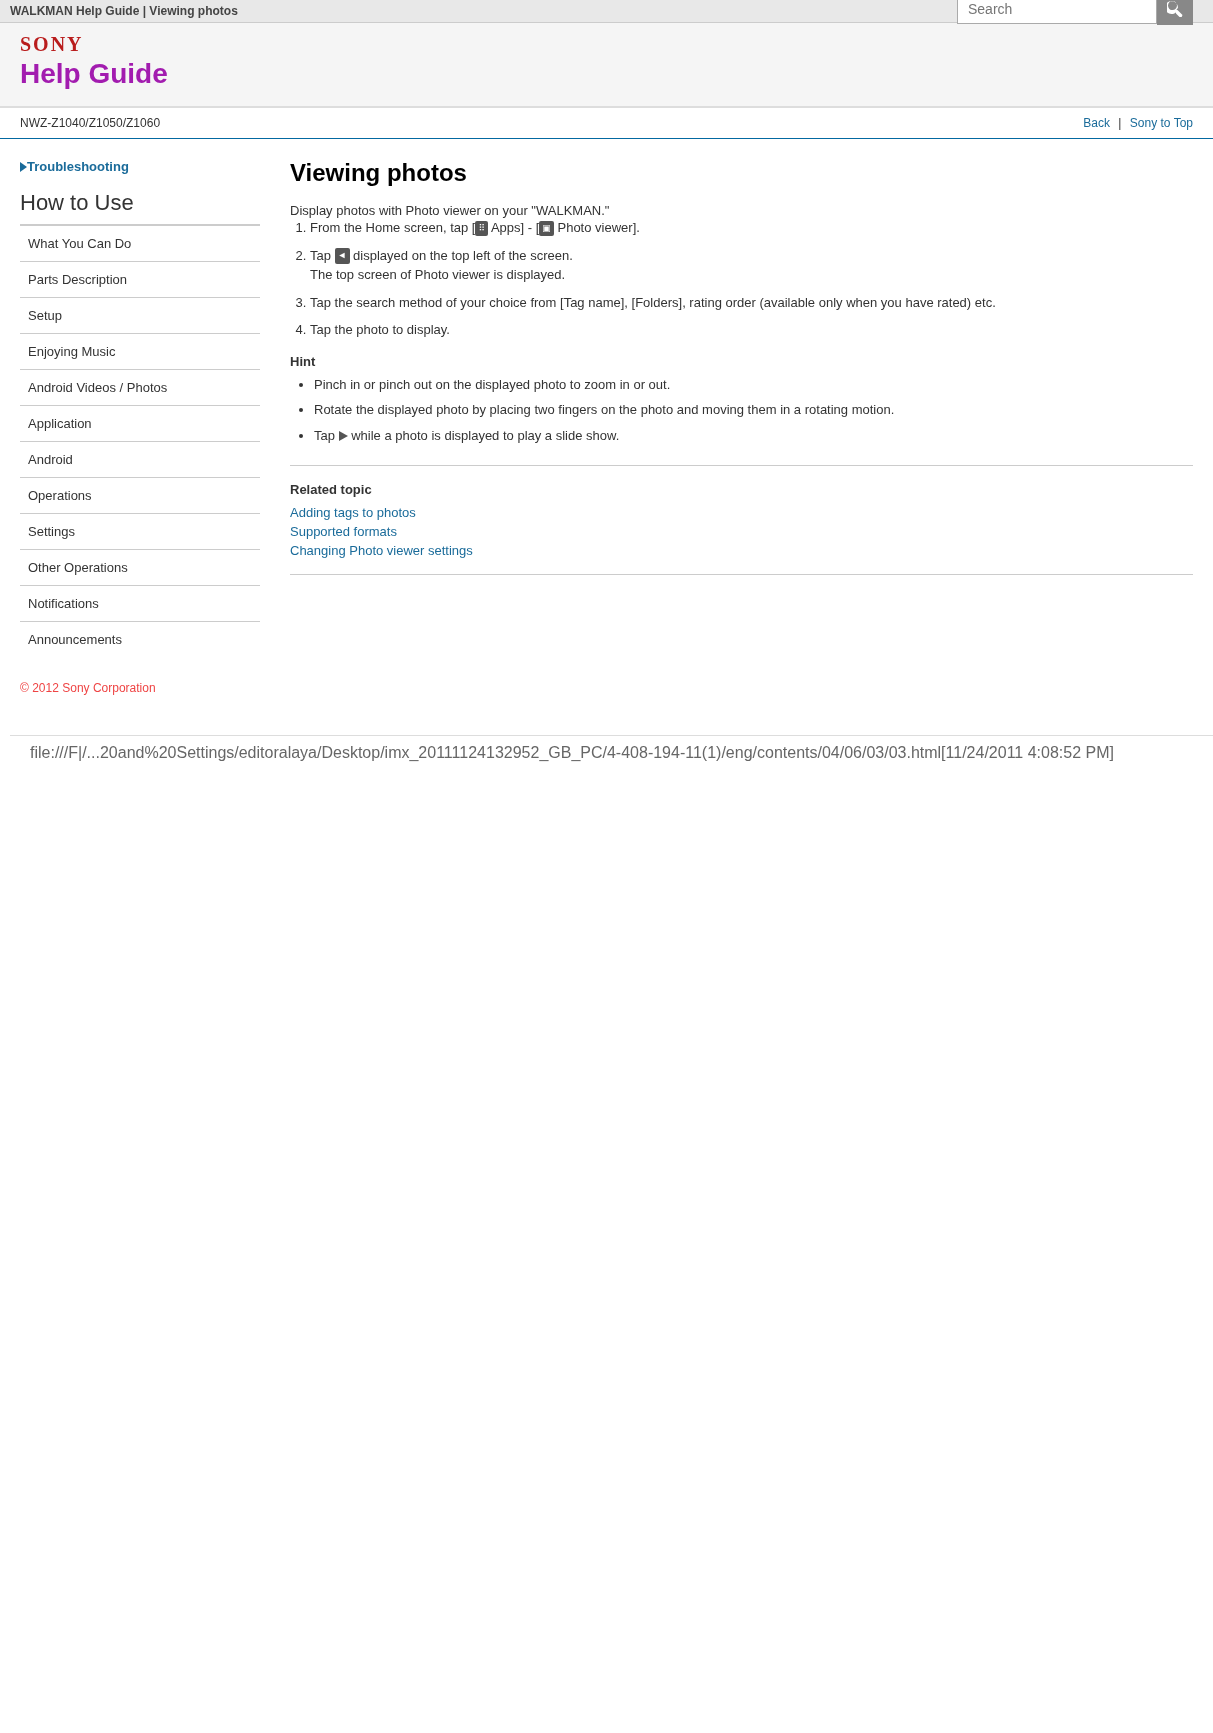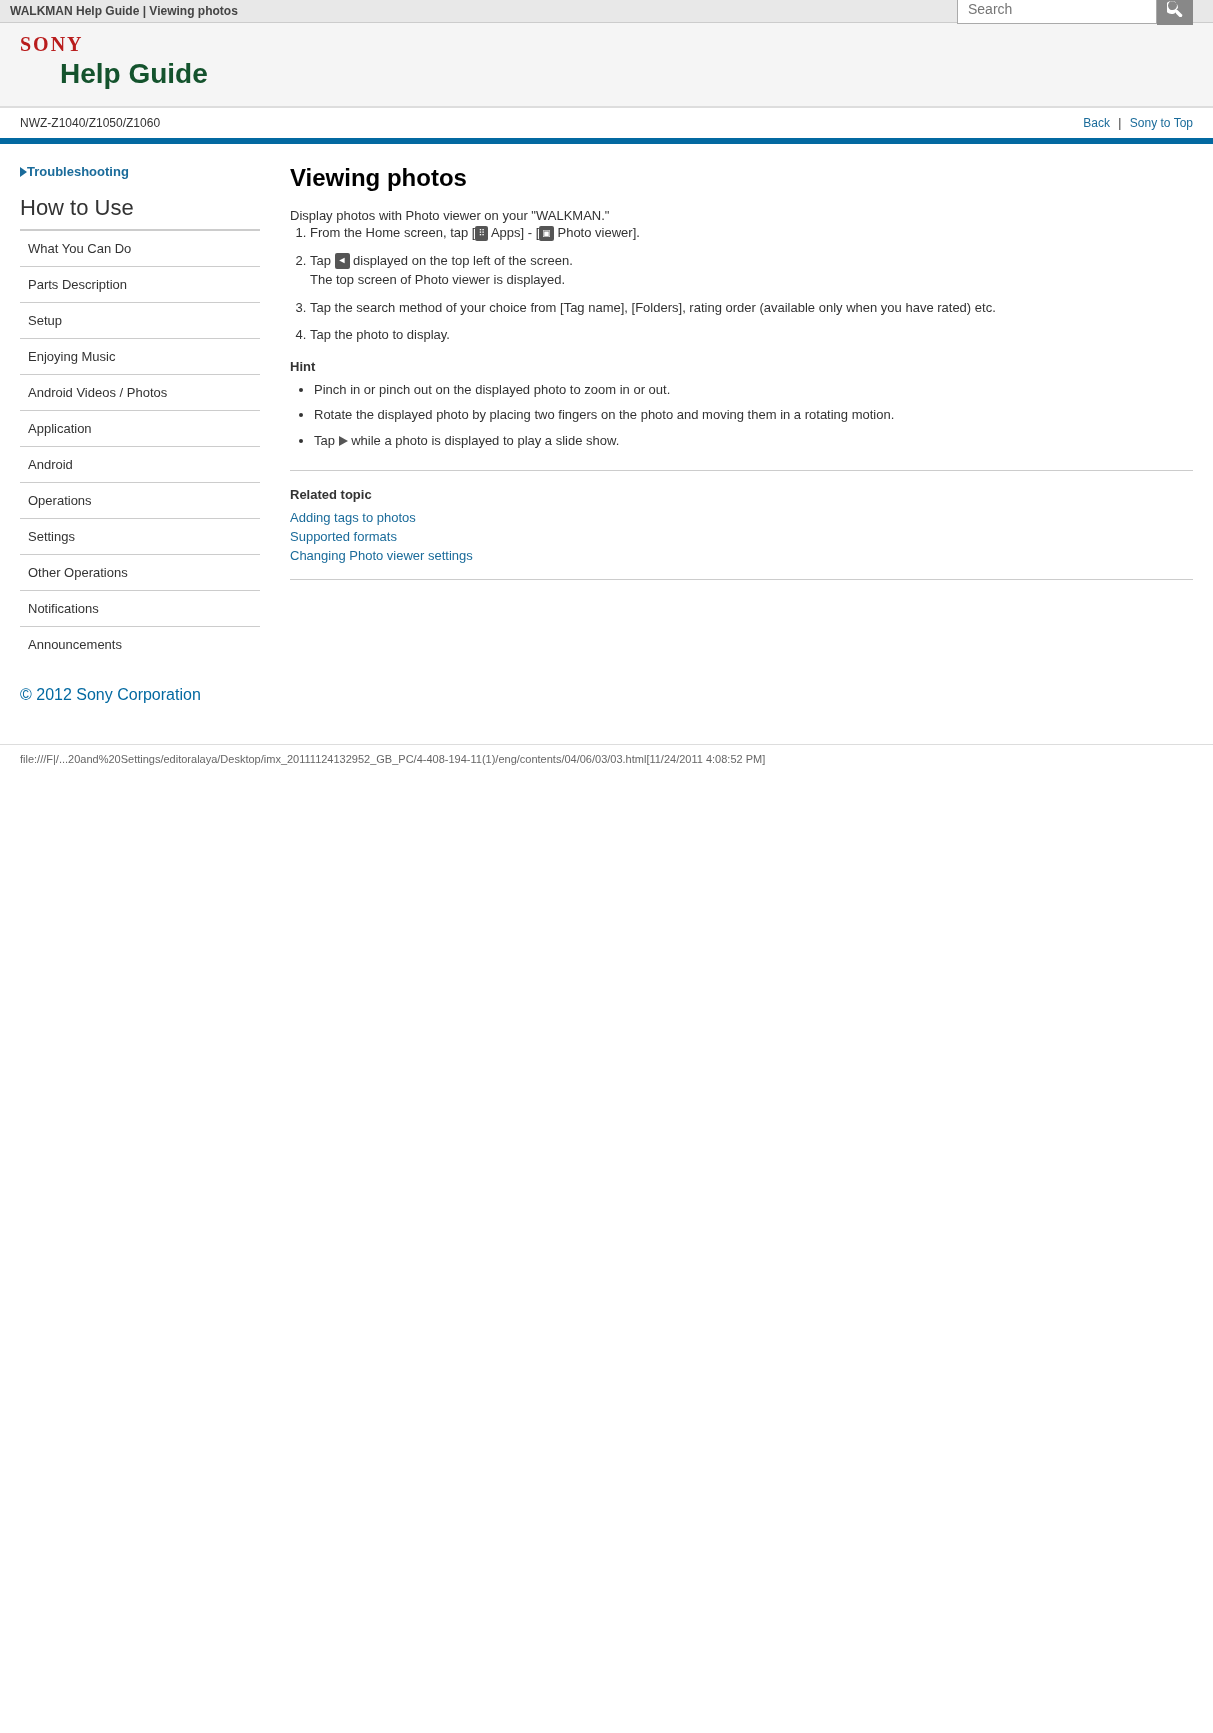--- a/index.html
+++ b/index.html
@@ -30,23 +30,22 @@
     #sony-logo {
       font-size: 20px;
       font-weight: bold;
       letter-spacing: 2px;
       color: #b91c1c;
       font-family: 'Times New Roman', serif;
     }
     #help-guide-title {
       font-size: 28px;
       font-weight: bold;
-      color: #14532d;
+      color: #a21caf;
       margin-top: 2px;
-      margin-left: 40px;
     }
     #search-area {
       display: flex;
       align-items: center;
       gap: 0;
       margin-top: 10px;
       float: right;
       margin-top: -40px;
     }
     #search-input {
@@ -65,21 +64,21 @@
       cursor: pointer;
       display: flex;
       align-items: center;
       justify-content: center;
     }
     #search-button svg { fill: #fff; }
 
     
     #subheader {
       padding: 8px 20px;
-      border-bottom: 6px solid #0369a1;
+      border-bottom: 1px solid #0369a1;
       display: flex;
       justify-content: space-between;
       align-items: center;
       font-size: 12px;
     }
     #device-model { color: #333; }
     #nav-links a {
       color: #1a6b9a;
       text-decoration: none;
     }
@@ -131,22 +130,22 @@
       padding: 10px 8px;
       font-size: 13px;
       color: #333;
       cursor: pointer;
       display: block;
       text-decoration: none;
     }
 
     #copyright {
       margin-top: 24px;
-      font-size: 16px;
-      color: #0369a1;
+      font-size: 12px;
+      color: #ef4444;
     }
 
     
     #content {
       flex: 1;
     }
     #content-title {
       font-size: 24px;
       font-weight: bold;
       color: #000;
@@ -211,23 +210,24 @@
       text-decoration: none;
       font-size: 13px;
       margin-bottom: 4px;
     }
 
     
     #footer {
       margin-top: 40px;
       padding: 8px 20px;
       border-top: 1px solid #ddd;
-      font-size: 11px;
+      font-size: 16px;
       color: #666;
       background: #fff;
+      margin-left: 10px;
     }
 
     
     .clearfix::after { content: ''; display: table; clear: both; }
   </style>
 </head>
 <body>
 
 <div id="browser-title">
   <span>WALKMAN Help Guide | Viewing photos</span>

